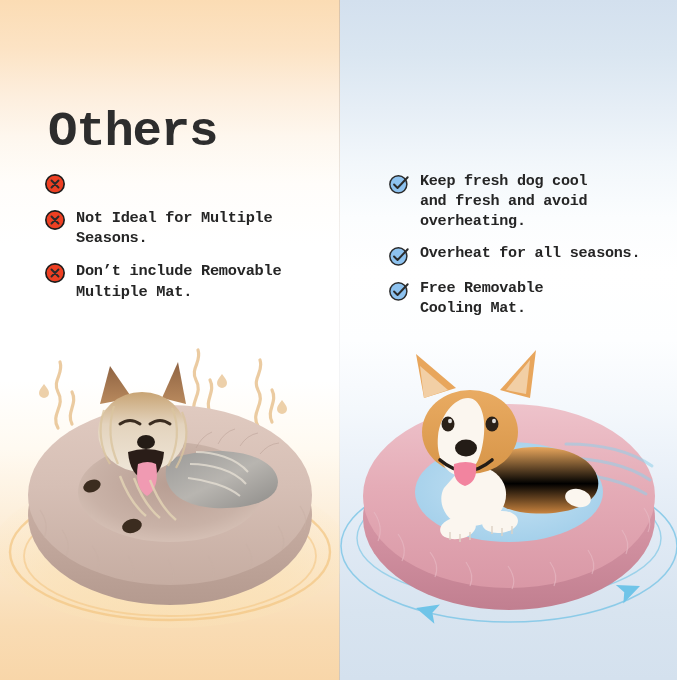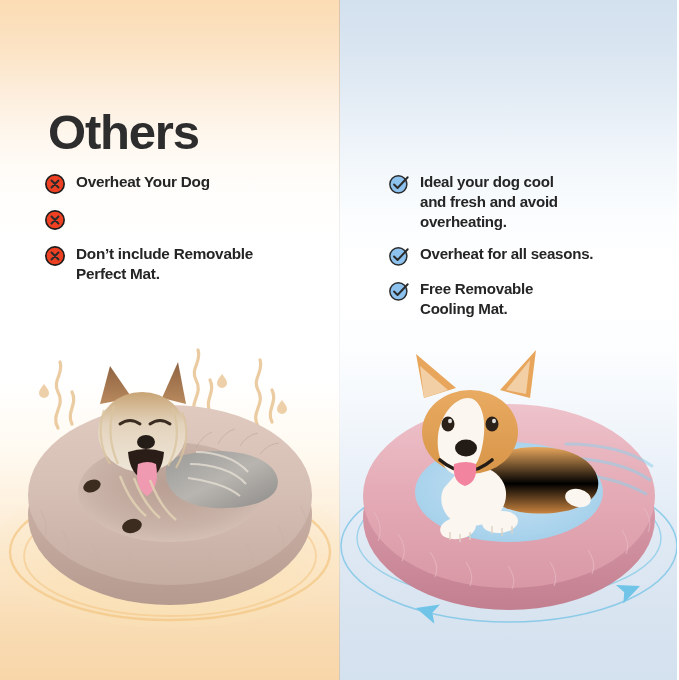--- a/index.html
+++ b/index.html
@@ -1,21 +1,21 @@
 <!DOCTYPE html>
 <html><head>
 <meta charset="utf-8">
 <style>
   html,body{margin:0;padding:0;}
   body{
     width:679px;height:680px;overflow:hidden;
     font-family:"Liberation Sans", sans-serif;
     background:#ffffff;
   }
-  #stage{position:relative;width:677px;height:680px;overflow:hidden;background:#fff;}
+  #stage{position:relative;width:677px;height:680px;overflow:hidden;background:#fff;font-family:Liberation Mono, monospace;}
 
   
   .panel{position:absolute;top:0;height:680px;}
   .panel-left{left:0;width:340px;
     background:
       linear-gradient(to bottom,
         #fbdcb4 0%, #fce3c4 7%, #fdeedd 14%, #fef7ee 20%,
         #fffdfa 27%, #ffffff 36%, #ffffff 56%,
         #fffaf1 66%, #fdf0dd 75%, #fbe6c8 84%, #f9dcb4 92%, #f8d6a9 100%);
   }
@@ -297,55 +297,56 @@
 
   <div class="bullets left">
 
     <div class="bullet">
       <span class="ico">
         <svg viewBox="0 0 24 24" width="22" height="22">
           <circle cx="12" cy="12" r="10" fill="#ee4023" stroke="#1d1d1d" stroke-width="1.8"></circle>
           <path d="M8.2,8.2 L15.8,15.8 M15.8,8.2 L8.2,15.8" stroke="#2a2a2a" stroke-width="2.1" stroke-linecap="round"></path>
         </svg>
       </span>
-      <span class="txt">Overheat Your Dog</span>
     </div>
 
     <div class="bullet">
       <span class="ico">
         <svg viewBox="0 0 24 24" width="22" height="22">
           <circle cx="12" cy="12" r="10" fill="#ee4023" stroke="#1d1d1d" stroke-width="1.8"></circle>
           <path d="M8.2,8.2 L15.8,15.8 M15.8,8.2 L8.2,15.8" stroke="#2a2a2a" stroke-width="2.1" stroke-linecap="round"></path>
         </svg>
       </span>
+      <span class="txt">Not Ideal for Multiple
+Seasons.</span>
     </div>
 
     <div class="bullet">
       <span class="ico">
         <svg viewBox="0 0 24 24" width="22" height="22">
           <circle cx="12" cy="12" r="10" fill="#ee4023" stroke="#1d1d1d" stroke-width="1.8"></circle>
           <path d="M8.2,8.2 L15.8,15.8 M15.8,8.2 L8.2,15.8" stroke="#2a2a2a" stroke-width="2.1" stroke-linecap="round"></path>
         </svg>
       </span>
       <span class="txt">Don’t include Removable
-Perfect Mat.</span>
+Multiple Mat.</span>
     </div>
 
   </div>
 
   <div class="bullets right">
 
     <div class="bullet">
       <span class="ico">
         <svg viewBox="0 0 24 24" width="22" height="22">
           <circle cx="11.3" cy="12.4" r="9.3" fill="#8dc2ef" stroke="#2a2a2a" stroke-width="1.6"></circle>
           <path d="M6.6,12.6 L10.4,16.4 L21.5,4.6" stroke="#2a2a2a" stroke-width="2.1" fill="none" stroke-linecap="round" stroke-linejoin="round"></path>
         </svg>
       </span>
-      <span class="txt">Ideal your dog cool
+      <span class="txt">Keep fresh dog cool
 and fresh and avoid
 overheating.</span>
     </div>
 
     <div class="bullet">
       <span class="ico">
         <svg viewBox="0 0 24 24" width="22" height="22">
           <circle cx="11.3" cy="12.4" r="9.3" fill="#8dc2ef" stroke="#2a2a2a" stroke-width="1.6"></circle>
           <path d="M6.6,12.6 L10.4,16.4 L21.5,4.6" stroke="#2a2a2a" stroke-width="2.1" fill="none" stroke-linecap="round" stroke-linejoin="round"></path>
         </svg>

